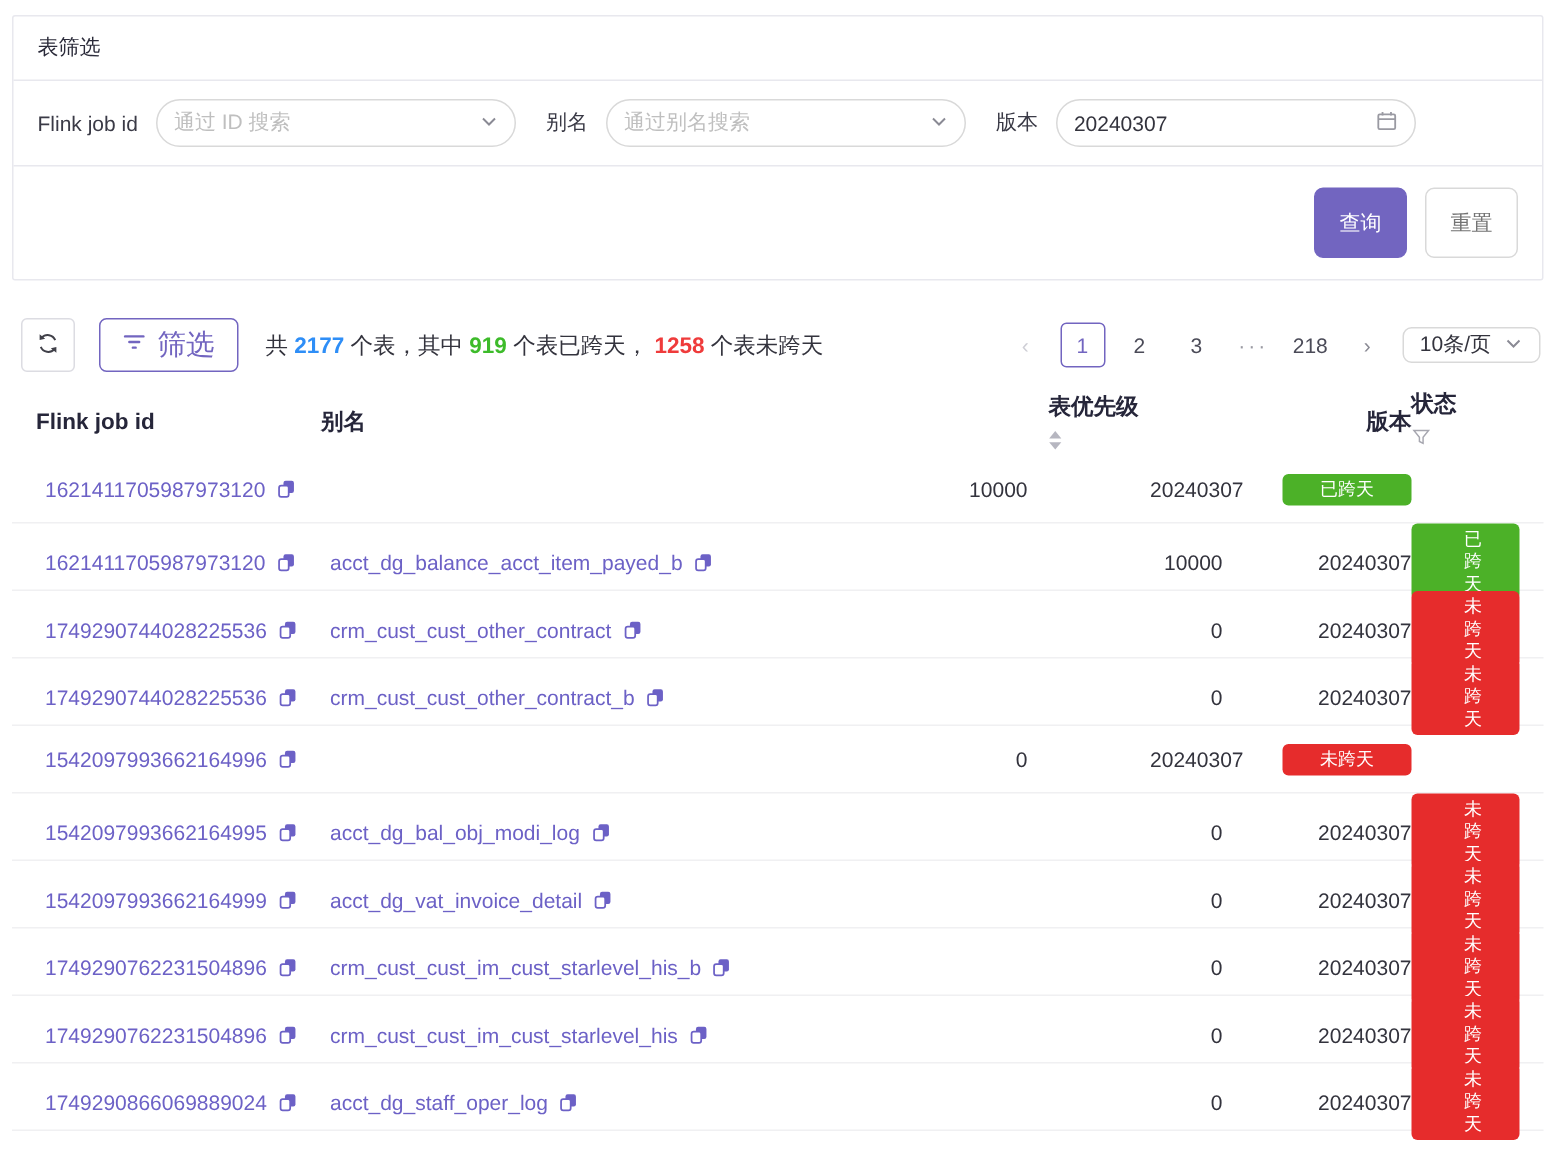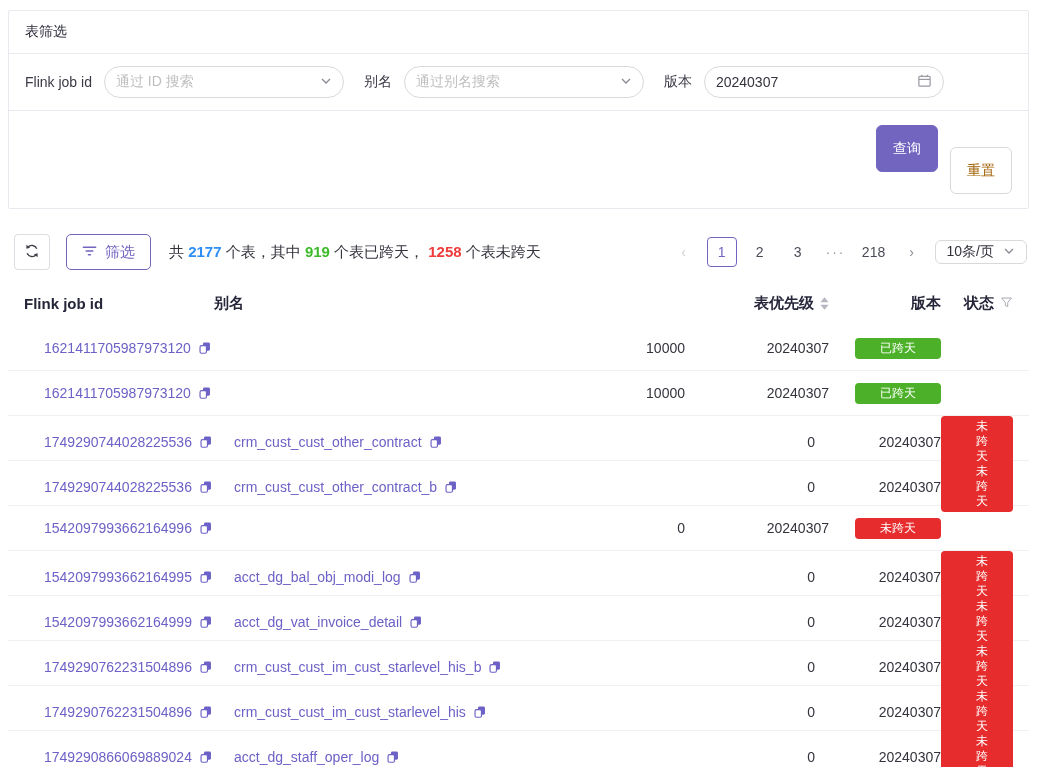--- a/index.html
+++ b/index.html
@@ -25,29 +25,29 @@
   .field-label { margin-right: 12px; color: #3a3a46; white-space: nowrap; }
   .control { width: 240px; height: 32px; border: 1px solid var(--border); border-radius: 16px;
              display: flex; align-items: center; justify-content: space-between; padding: 0 11px; background: #fff; }
   .control .ph { color: #bfbfbf; }
   .control .val { color: #33333d; }
   .control svg { flex: 0 0 auto; }
   .actions-row { display: flex; justify-content: flex-end; gap: 12px; padding: 14px 16px; }
   .btn { height: 47px; padding: 0 16px; border-radius: 6px; font-size: 14px; cursor: pointer;
          display: inline-flex; align-items: center; font-family: inherit; }
   .btn-primary { background: var(--accent); border: 1px solid var(--accent); color: #fff; }
-  .btn-default { background: #fff; border: 1px solid var(--border); color: #a16207; margin-top: 22px; }
+  .btn-default { background: #fff; border: 1px solid var(--border); color: #737373; }
 
   
   .toolbar { display: flex; align-items: center; margin: 25px 10px 0 14px; }
   .icon-btn { width: 36px; height: 36px; border: 1px solid #dcdce2; border-radius: 4px; background: #fff;
               display: flex; align-items: center; justify-content: center; color: #404049; cursor: pointer; }
   .filter-btn { height: 36px; margin-left: 16px; padding: 0 15px; border: 1px solid var(--accent); border-radius: 5px;
                 background: #fff; color: var(--accent); display: flex; align-items: center; gap: 8px;
-                font-size: 15px; cursor: pointer; font-family: inherit; }
+                font-size: 19px; cursor: pointer; font-family: inherit; }
   .stats { margin-left: 18px; font-size: 15px; color: #33333d; }
   .stats b { font-weight: bold; }
   .stat-total { color: #2e8ef7; }
   .stat-crossed { color: #3dbb2a; }
   .stat-uncrossed { color: #ef3b3b; }
 
   
   .pager { display: flex; align-items: center; gap: 8px; margin-left: auto; }
   .page-item { min-width: 30px; height: 30px; display: flex; align-items: center; justify-content: center;
                border-radius: 4px; color: #4b4b58; cursor: pointer; font-size: 14px; background: #fff; border: 1px solid transparent; }
@@ -57,22 +57,22 @@
   .page-item.dots { color: #9a9aa2; letter-spacing: 2px; cursor: pointer; }
   .size-select { height: 24px; border: 1px solid var(--border); border-radius: 6px; background: #fff;
                  display: flex; align-items: center; gap: 9px; padding: 0 11px; color: #33333d; cursor: pointer; }
 
   
   .table { margin: 10px 8px 0; }
   .trow { display: grid; grid-template-columns: 190px 1fr 130px 112px 72px; align-items: center; padding: 0 16px; }
   .thead { height: 46px; font-weight: bold; color: #26263a; font-size: 15px; }
   .tbody .trow { height: 45px; border-bottom: 1px solid var(--row-border); font-size: 14px; }
   .cell-right { text-align: right; justify-self: stretch; }
-  .th-flex-right { display: flex; align-items: center; justify-content: flex-end; gap: 6px; }
-  .cell-id { padding-left: 6px; display: flex; align-items: center; gap: 7px; margin-left: 14px; }
+  .th-flex-right { display: flex; align-items: flex-start; justify-content: flex-end; gap: 6px; flex-direction: column; }
+  .cell-id { padding-left: 6px; display: flex; align-items: center; gap: 7px; }
   .link { color: var(--link); }
   .copy-btn { display: inline-flex; color: var(--link); cursor: pointer; }
   .priority { color: #33333d; padding-right: 14px; }
   .version-cell { color: #33333d; }
   .badge { display: inline-block; padding: 3px 25px; border-radius: 4px; color: #fff; font-size: 12px; line-height: 1.25; }
   .badge.crossed { background: var(--green); }
   .badge.not_crossed { background: var(--red); }
   .sorter { display: inline-flex; flex-direction: column; gap: 1px; color: #b6b6c0; }
   .bottom-pager-wrap { display: flex; margin: 16px 10px 0 14px; padding-bottom: 14px; }
 
@@ -214,20 +214,29 @@
     <div class="cell-right priority">10000</div>
     <div class="cell-right version-cell">20240307</div>
     <div class="cell-right">
       <span class="badge crossed">已跨天</span>
     </div>
   </div>
 
   <div class="trow">
     <div class="cell-id">
       <span class="link">1621411705987973120</span>
+      <span class="copy-btn">
+        <svg width="14" height="14" viewBox="0 0 24 24">
+          <rect x="8.5" y="2.5" width="12" height="14" rx="2.5" fill="currentColor"></rect>
+          <rect x="3.5" y="8" width="11" height="13" rx="2.5" fill="#fff" stroke="currentColor" stroke-width="2"></rect>
+        </svg>
+      </span>
+    </div>
+    <div class="cell-id">
+      <span class="link">acct_dg_balance_acct_item_payed_b</span>
       <span class="copy-btn">
         <svg width="14" height="14" viewBox="0 0 24 24">
           <rect x="8.5" y="2.5" width="12" height="14" rx="2.5" fill="currentColor"></rect>
           <rect x="3.5" y="8" width="11" height="13" rx="2.5" fill="#fff" stroke="currentColor" stroke-width="2"></rect>
         </svg>
       </span>
     </div>
     <div class="cell-right priority">10000</div>
     <div class="cell-right version-cell">20240307</div>
     <div class="cell-right">

